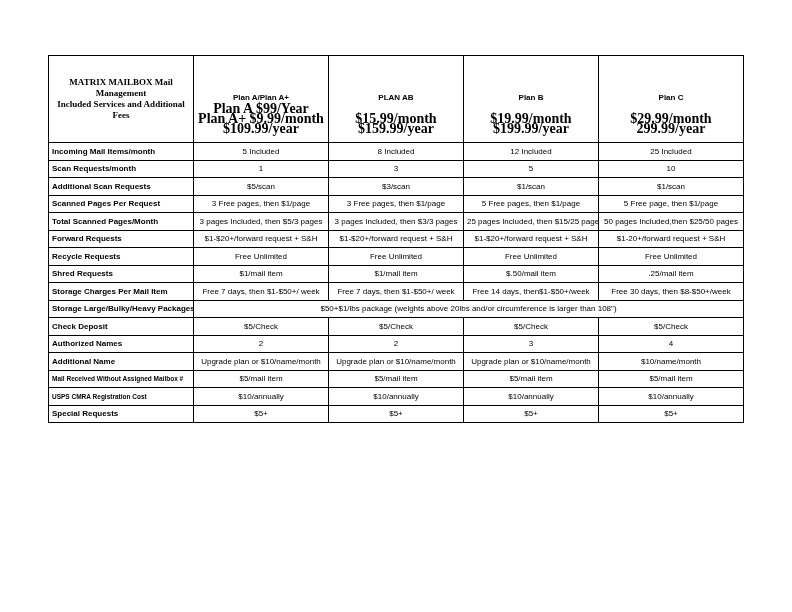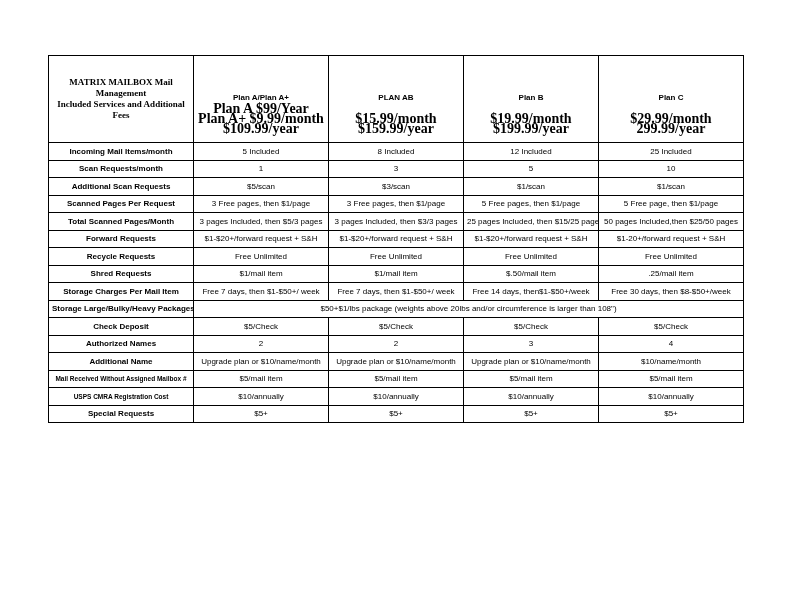--- a/index.html
+++ b/index.html
@@ -68,21 +68,21 @@
   .plan-pricing {
     margin-top: auto;
     padding-bottom: 8px;
     font-size: 14px;
     line-height: 10px;
     font-family: Liberation Serif, serif;
   }
   td.label-cell {
     font-weight: bold;
     font-size: 8px;
-    text-align: center;
+    text-align: left;
     vertical-align: middle;
     white-space: nowrap;
   }
   td.label-cell.small {
     font-size: 6.5px;
   }
   td.value-cell {
     font-size: 8px;
     text-align: center;
     vertical-align: middle;

